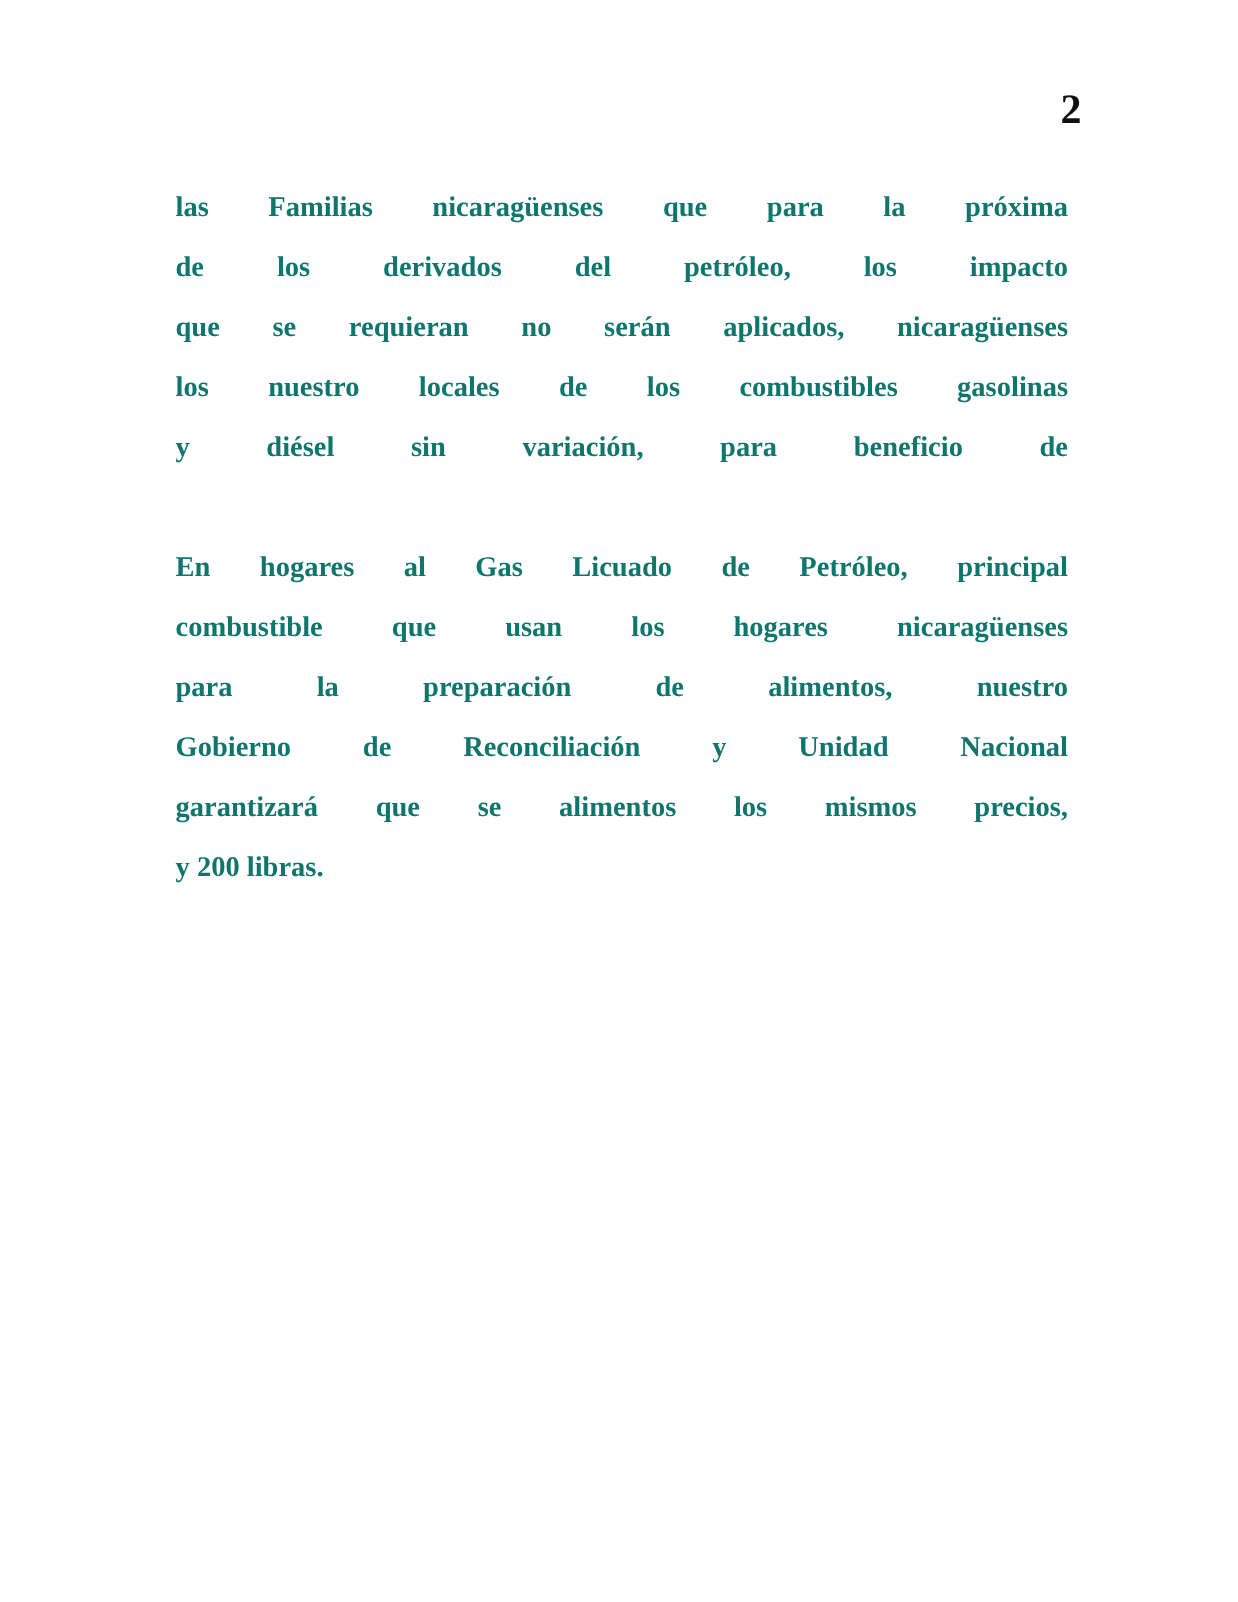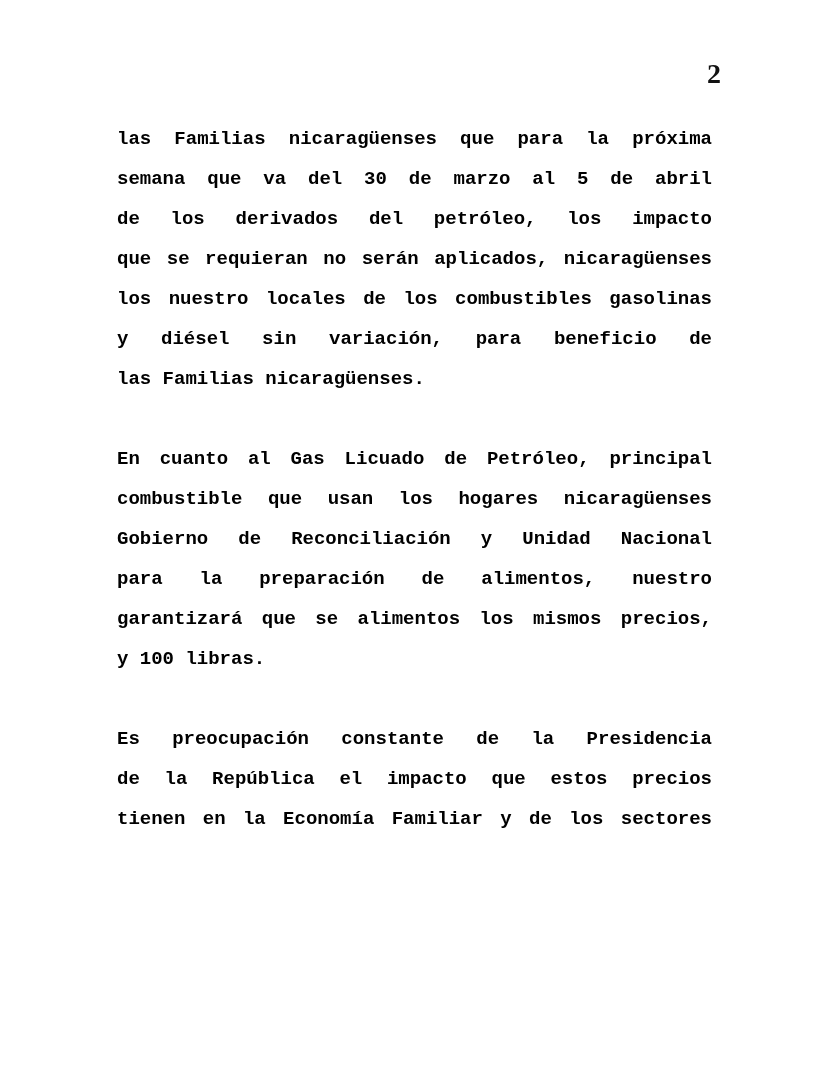--- a/index.html
+++ b/index.html
@@ -32,64 +32,57 @@
     left: 117px;
     width: 595px;
   }
   .paragraph {
     margin: 0 0 40px 0;
   }
   .paragraph:last-child {
     margin-bottom: 0;
   }
   .line {
-    font-family: Liberation Mono, monospace;
+    font-family: Liberation Serif, serif;
     font-weight: bold;
     font-size: 19px;
     line-height: 40px;
     height: 40px;
     white-space: nowrap;
     text-align: left;
-    color: #000000;
+    color: #0f766e;
   }
   
   .line.j {
     white-space: normal;
     text-align: justify;
     text-align-last: justify;
   }
 </style>
 </head>
 <body>
 
 <div class="page">
 
   <div class="page-number">2</div>
 
   <div class="body-text">
 
     <div class="paragraph">
       <div class="line j">las Familias nicaragüenses que para la próxima</div>
-      <div class="line j">semana que va del 30 de marzo al 5 de abril</div>
       <div class="line j">de los derivados del petróleo, los impacto</div>
       <div class="line j">que se requieran no serán aplicados, nicaragüenses</div>
       <div class="line j">los nuestro locales de los combustibles gasolinas</div>
       <div class="line j">y diésel sin variación, para beneficio de</div>
-      <div class="line">las Familias nicaragüenses.</div>
     </div>
 
     <div class="paragraph">
-      <div class="line j">En cuanto al Gas Licuado de Petróleo, principal</div>
+      <div class="line j">En hogares al Gas Licuado de Petróleo, principal</div>
       <div class="line j">combustible que usan los hogares nicaragüenses</div>
+      <div class="line j">para la preparación de alimentos, nuestro</div>
       <div class="line j">Gobierno de Reconciliación y Unidad Nacional</div>
-      <div class="line j">para la preparación de alimentos, nuestro</div>
       <div class="line j">garantizará que se alimentos los mismos precios,</div>
-      <div class="line">y 100 libras.</div>
+      <div class="line">y 200 libras.</div>
     </div>
 
-    <div class="paragraph">
-      <div class="line j">Es preocupación constante de la Presidencia</div>
-      <div class="line j">de la República el impacto que estos precios</div>
-      <div class="line j">tienen en la Economía Familiar y de los sectores</div>
-    </div>
 
   </div>
 </div>
 
 </body></html>

